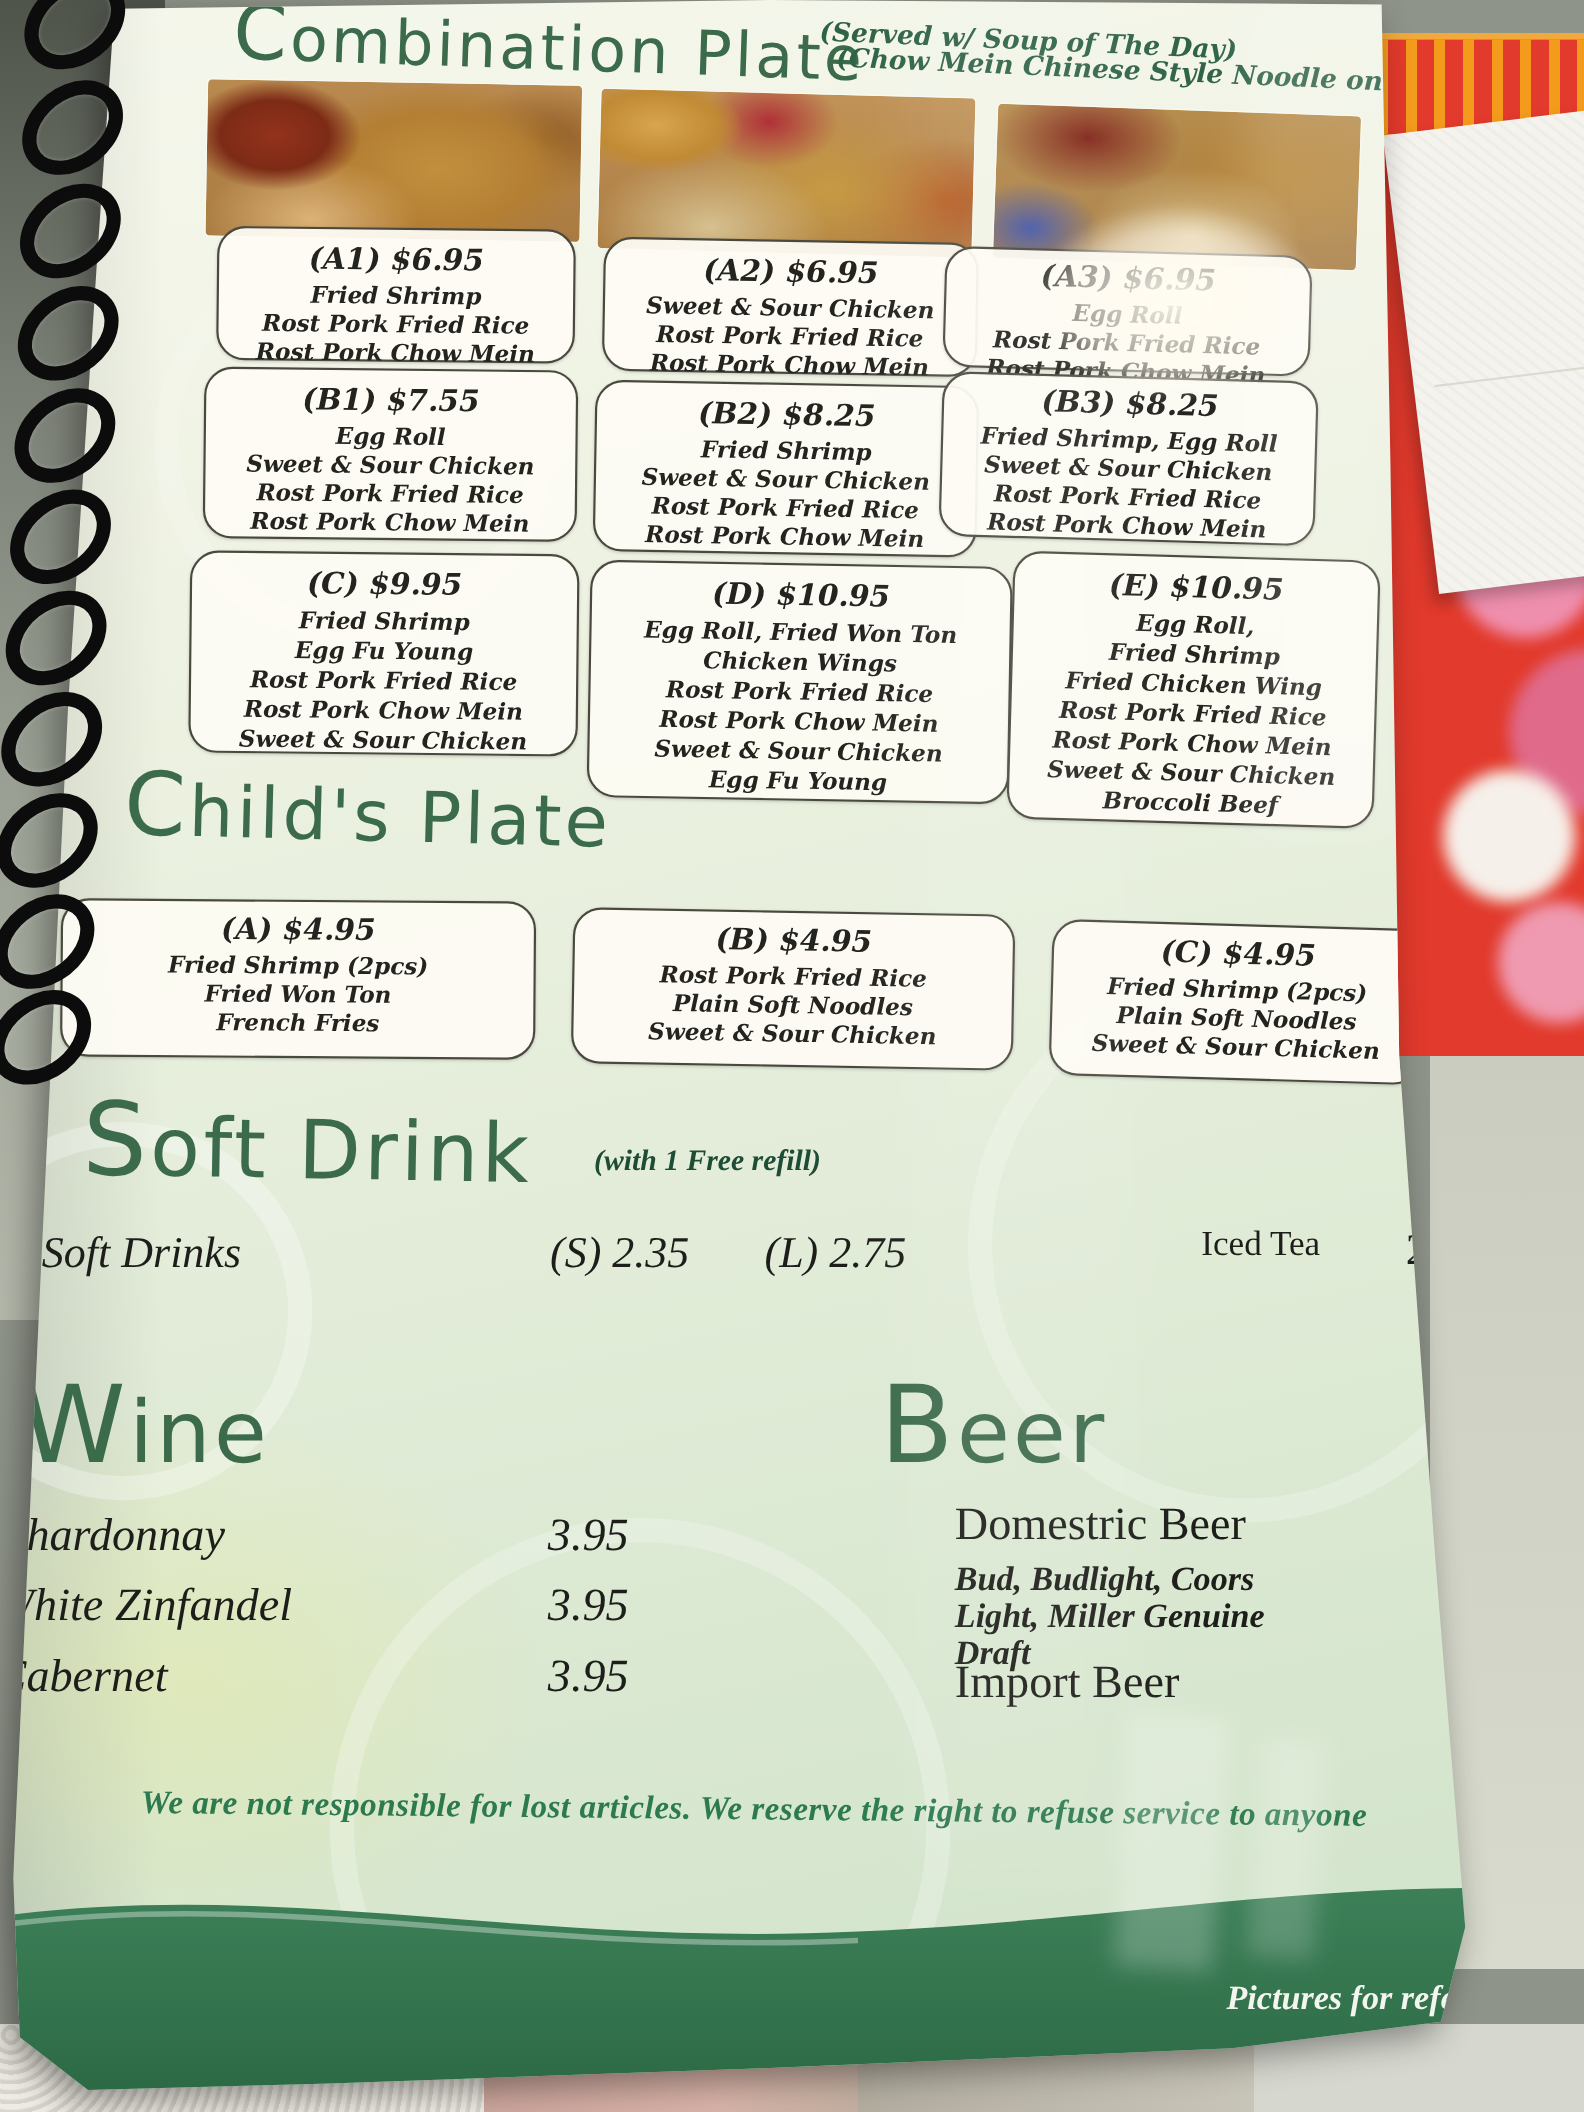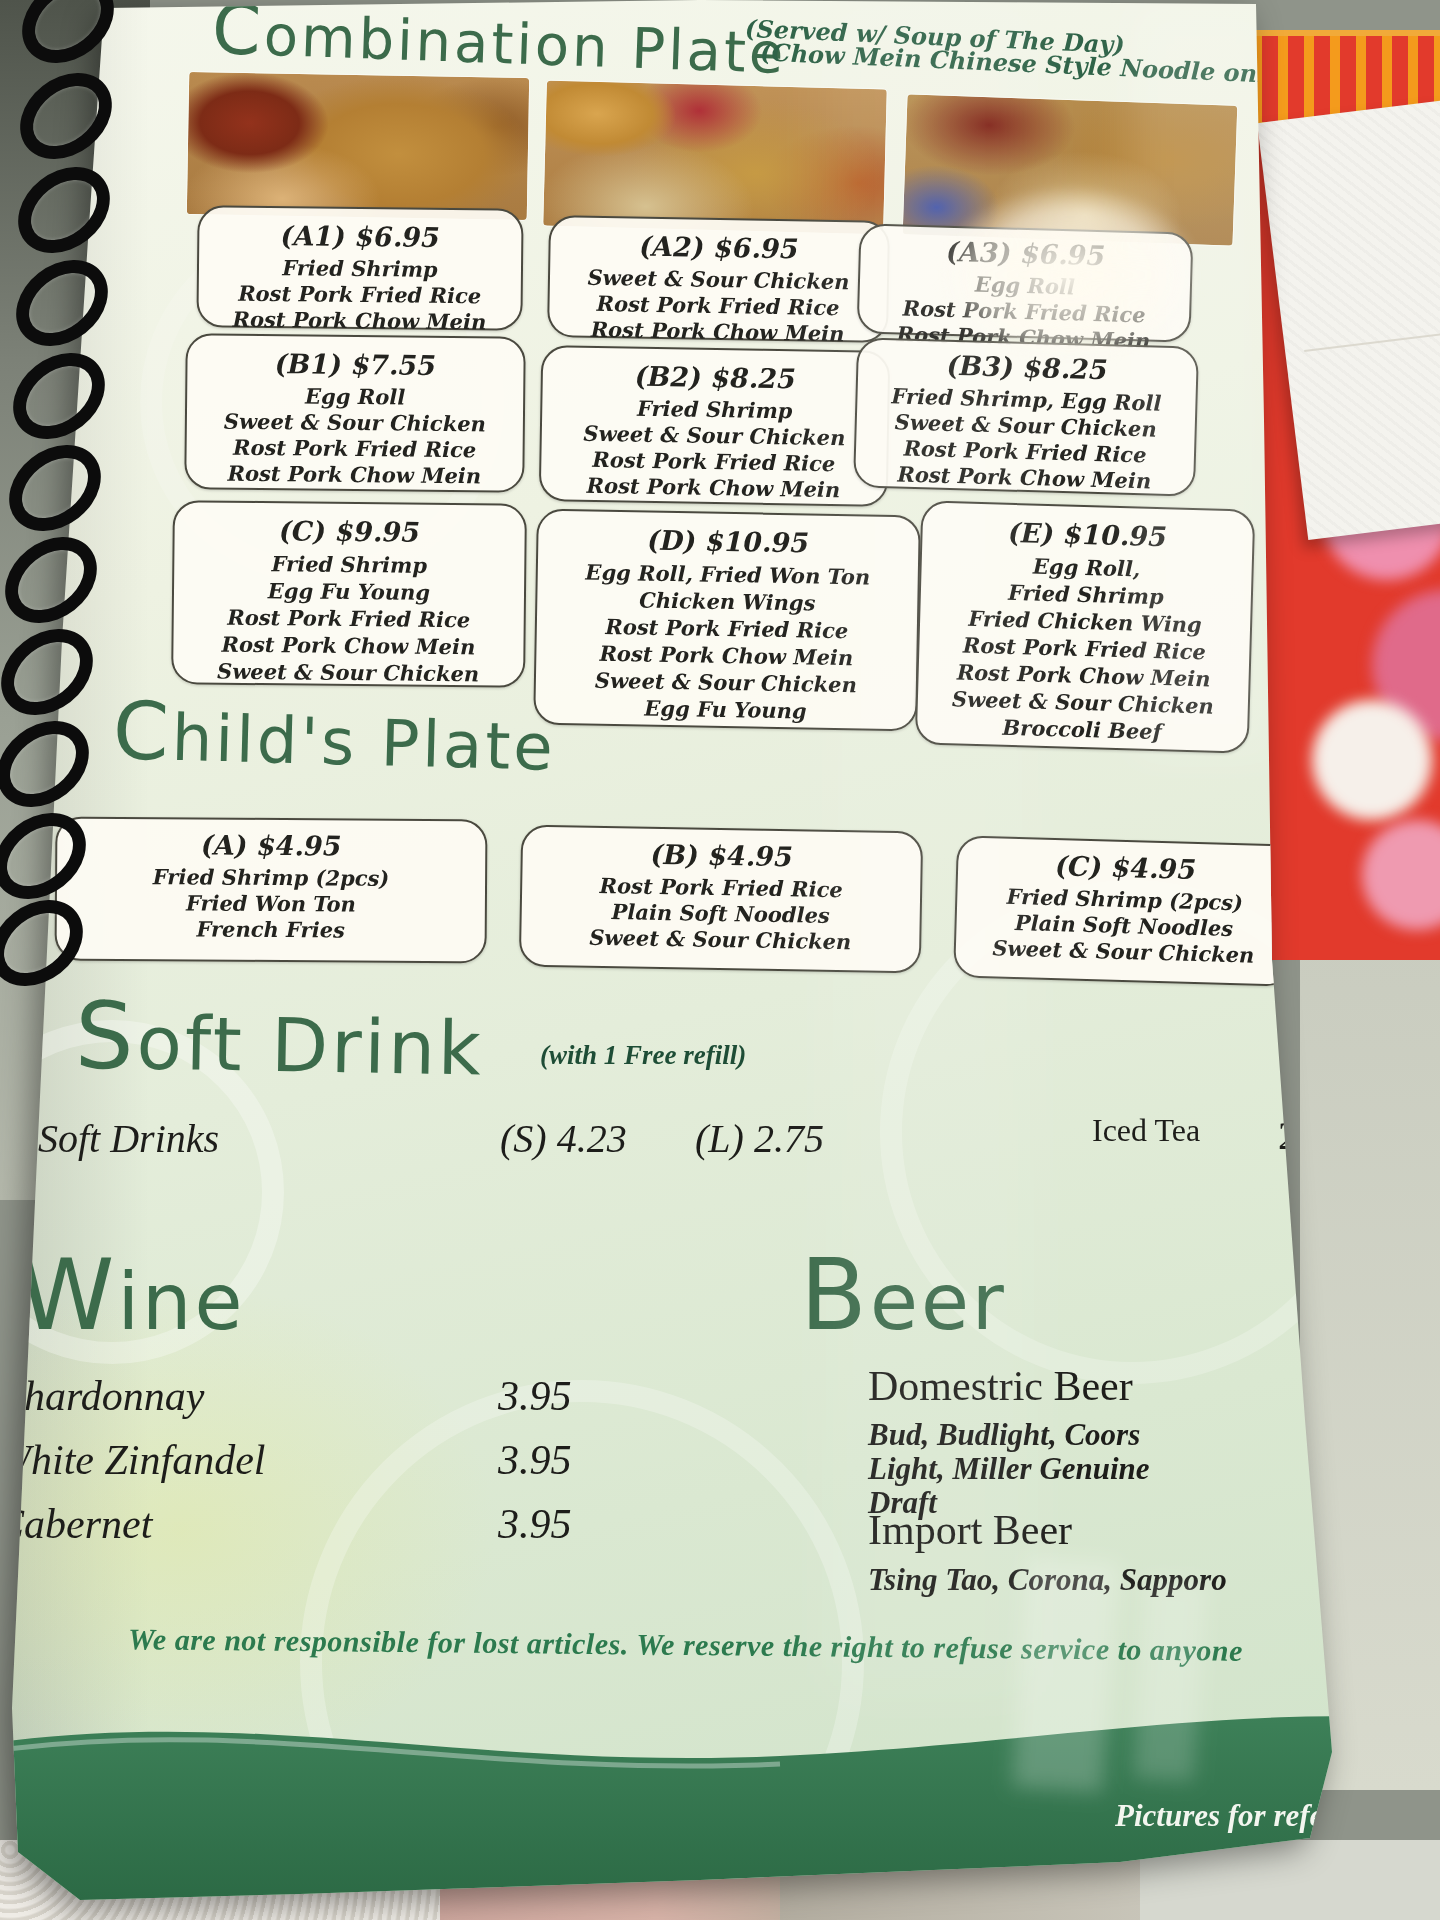--- a/index.html
+++ b/index.html
@@ -188,41 +188,40 @@
         <div class="bt" style="margin-top:10px;"><span>(C)</span> <span>$4.95</span></div>
         <div class="bi">Fried Shrimp (2pcs)</div>
         <div class="bi">Plain Soft Noodles</div>
         <div class="bi">Sweet &amp; Sour Chicken</div>
       </div>
 
       <div class="script" style="left:75px;top:985px;font-size:74px;transform:rotate(1deg);">Soft Drink</div>
       <div class="gnote" style="left:540px;top:1040px;font-size:27px;font-family:'Liberation Serif',serif;color:#1e4d36;">(with 1 Free refill)</div>
 
       <div class="serifline" style="left:38px;top:1115px;font-size:40px;">Soft Drinks</div>
-      <div class="serifline" style="left:500px;top:1115px;font-size:40px;">(S) 4.23</div>
+      <div class="serifline" style="left:500px;top:1115px;font-size:40px;">(S) 2.35</div>
       <div class="serifline" style="left:695px;top:1115px;font-size:40px;">(L) 2.75</div>
       <div class="serifline" style="left:1092px;top:1112px;font-size:32px;font-style:normal;">Iced Tea</div>
       <div class="serifline" style="left:1278px;top:1112px;font-size:40px;font-style:normal;">2.75</div>
 
       <div class="script" style="left:18px;top:1238px;font-size:78px;">Wine</div>
       <div class="script" style="left:800px;top:1238px;font-size:78px;">Beer</div>
 
       <div class="serifline" style="left:-4px;top:1372px;font-size:42px;">Chardonnay</div>
       <div class="serifline" style="left:498px;top:1372px;font-size:42px;">3.95</div>
       <div class="serifline" style="left:-4px;top:1436px;font-size:42px;">White Zinfandel</div>
       <div class="serifline" style="left:498px;top:1436px;font-size:42px;">3.95</div>
       <div class="serifline" style="left:-4px;top:1500px;font-size:42px;">Cabernet</div>
       <div class="serifline" style="left:498px;top:1500px;font-size:42px;">3.95</div>
 
       <div class="serifline" style="left:868px;top:1362px;font-size:42px;font-style:normal;">Domestric Beer</div>
       <div class="serifline" style="left:1338px;top:1362px;font-size:42px;">3.95</div>
       <div class="serifline" style="left:868px;top:1418px;font-size:31px;font-weight:600;white-space:normal;width:340px;line-height:34px;">Bud, Budlight, Coors Light, Miller Genuine Draft</div>
       <div class="serifline" style="left:868px;top:1506px;font-size:42px;font-style:normal;">Import Beer</div>
       <div class="serifline" style="left:1338px;top:1506px;font-size:42px;">4.25</div>
-      <div class="serifline" style="left:868px;top:1562px;font-size:31px;font-weight:600;">Tsing Tao, Corona, Sapporo</div>
 
       <div class="disclaimer">We are not responsible for lost articles. We reserve the right to refuse service to anyone</div>
 
       <div class="band">
         <svg width="1440" height="210" viewBox="0 0 1440 210">
           <defs>
             <linearGradient id="bg" x1="0" y1="0" x2="0" y2="1">
               <stop offset="0" stop-color="#3d8058"></stop>
                 <stop offset="1" stop-color="#2c6a45"></stop>
             </linearGradient>

